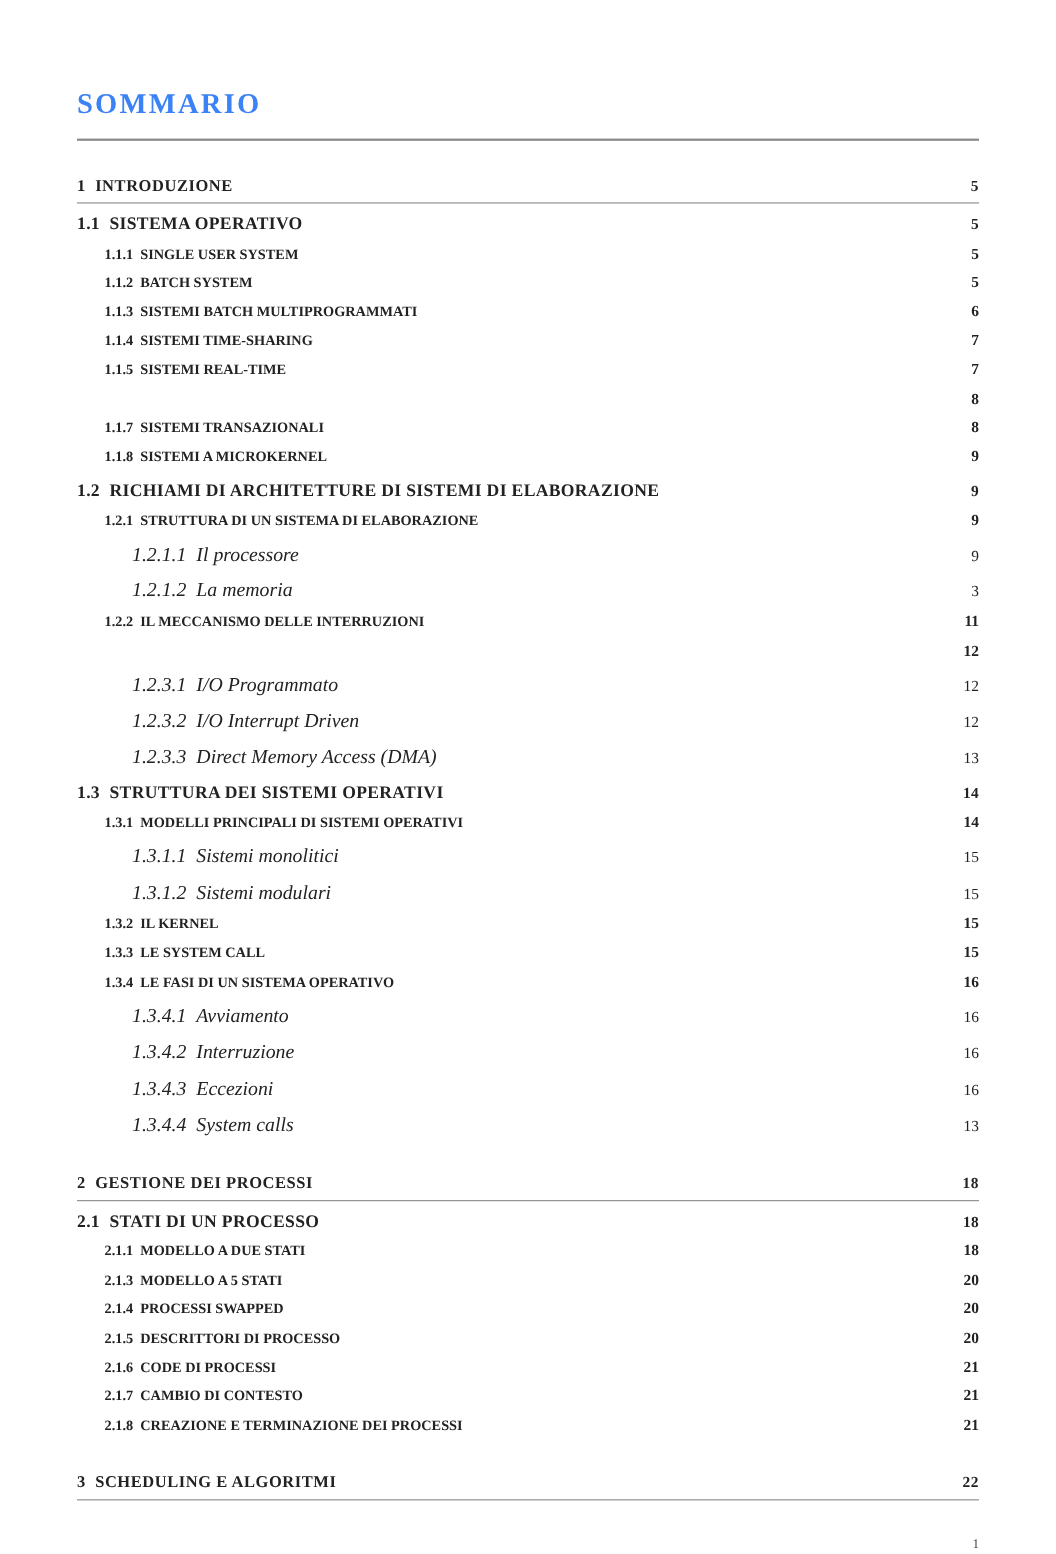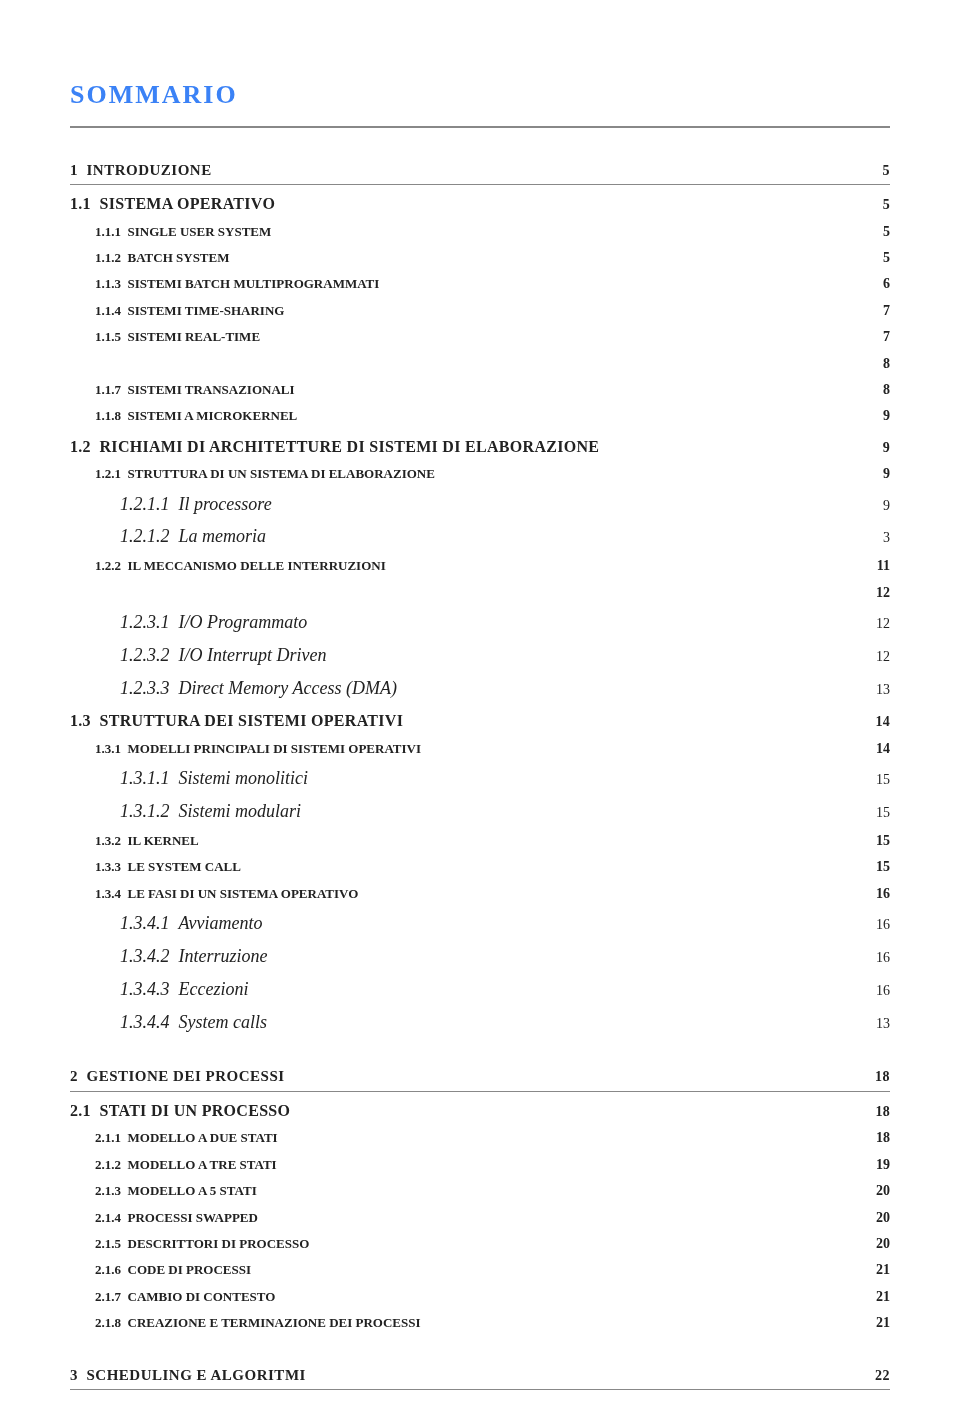--- a/index.html
+++ b/index.html
@@ -296,25 +296,20 @@
       <span class="toc-label">2.1&nbsp;&nbsp;Stati di un processo</span>
       <span class="toc-dots"></span>
       <span class="toc-page">18</span>
     </div>
     <div class="toc-row toc-section level-2">
       <span class="toc-label">2.1.1&nbsp;&nbsp;Modello a due stati</span>
       <span class="toc-dots"></span>
       <span class="toc-page">18</span>
     </div>
     <div class="toc-row toc-section level-2">
-      <span class="toc-label">2.1.2&nbsp;&nbsp;Modello a tre stati</span>
-      <span class="toc-dots"></span>
-      <span class="toc-page">19</span>
-    </div>
-    <div class="toc-row toc-section level-2">
       <span class="toc-label">2.1.3&nbsp;&nbsp;Modello a 5 stati</span>
       <span class="toc-dots"></span>
       <span class="toc-page">20</span>
     </div>
     <div class="toc-row toc-section level-2">
       <span class="toc-label">2.1.4&nbsp;&nbsp;Processi swapped</span>
       <span class="toc-dots"></span>
       <span class="toc-page">20</span>
     </div>
     <div class="toc-row toc-section level-2">

